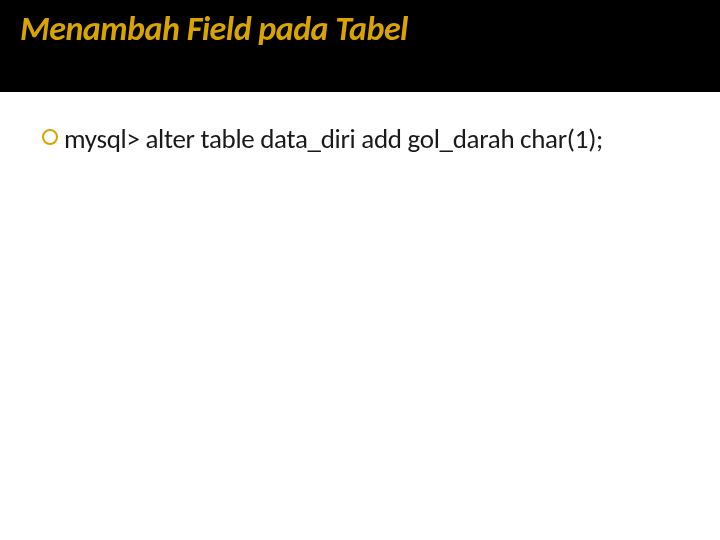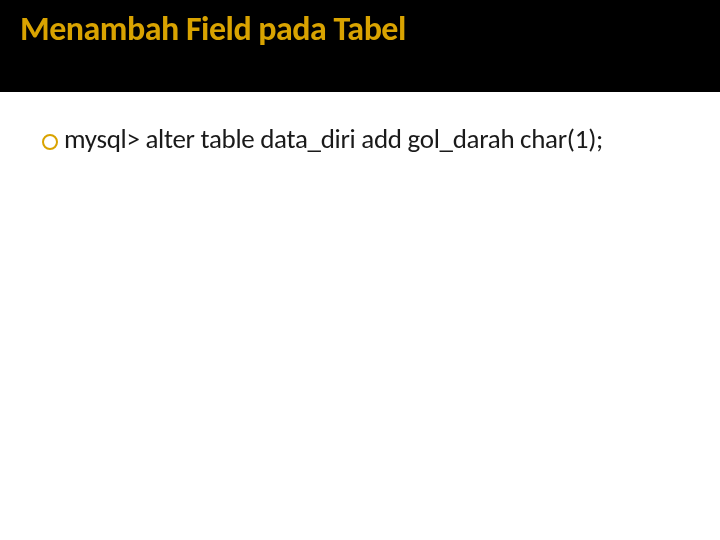--- a/index.html
+++ b/index.html
@@ -11,33 +11,34 @@
       width: 720px;
       height: 540px;
       background: #ffffff;
       font-family: "Calibri", "Segoe UI", sans-serif;
       overflow: hidden;
     }
     .title-bar {
       background: #000000;
       padding: 8px 20px 20px 20px;
       height: 92px;
+      font-style: italic;
     }
     .title {
       color: #d9a300;
       font-size: 34px;
       font-weight: bold;
       letter-spacing: -0.5px;
     }
     .content {
       padding: 30px 40px 0 40px;
     }
     .bullet-item {
       display: flex;
-      align-items: center;
+      align-items: flex-start;
     }
     .bullet-icon {
       flex-shrink: 0;
       width: 20px;
       height: 20px;
       margin-top: 5px;
       margin-right: 4px;
     }
     .bullet-icon svg {
       width: 20px;

